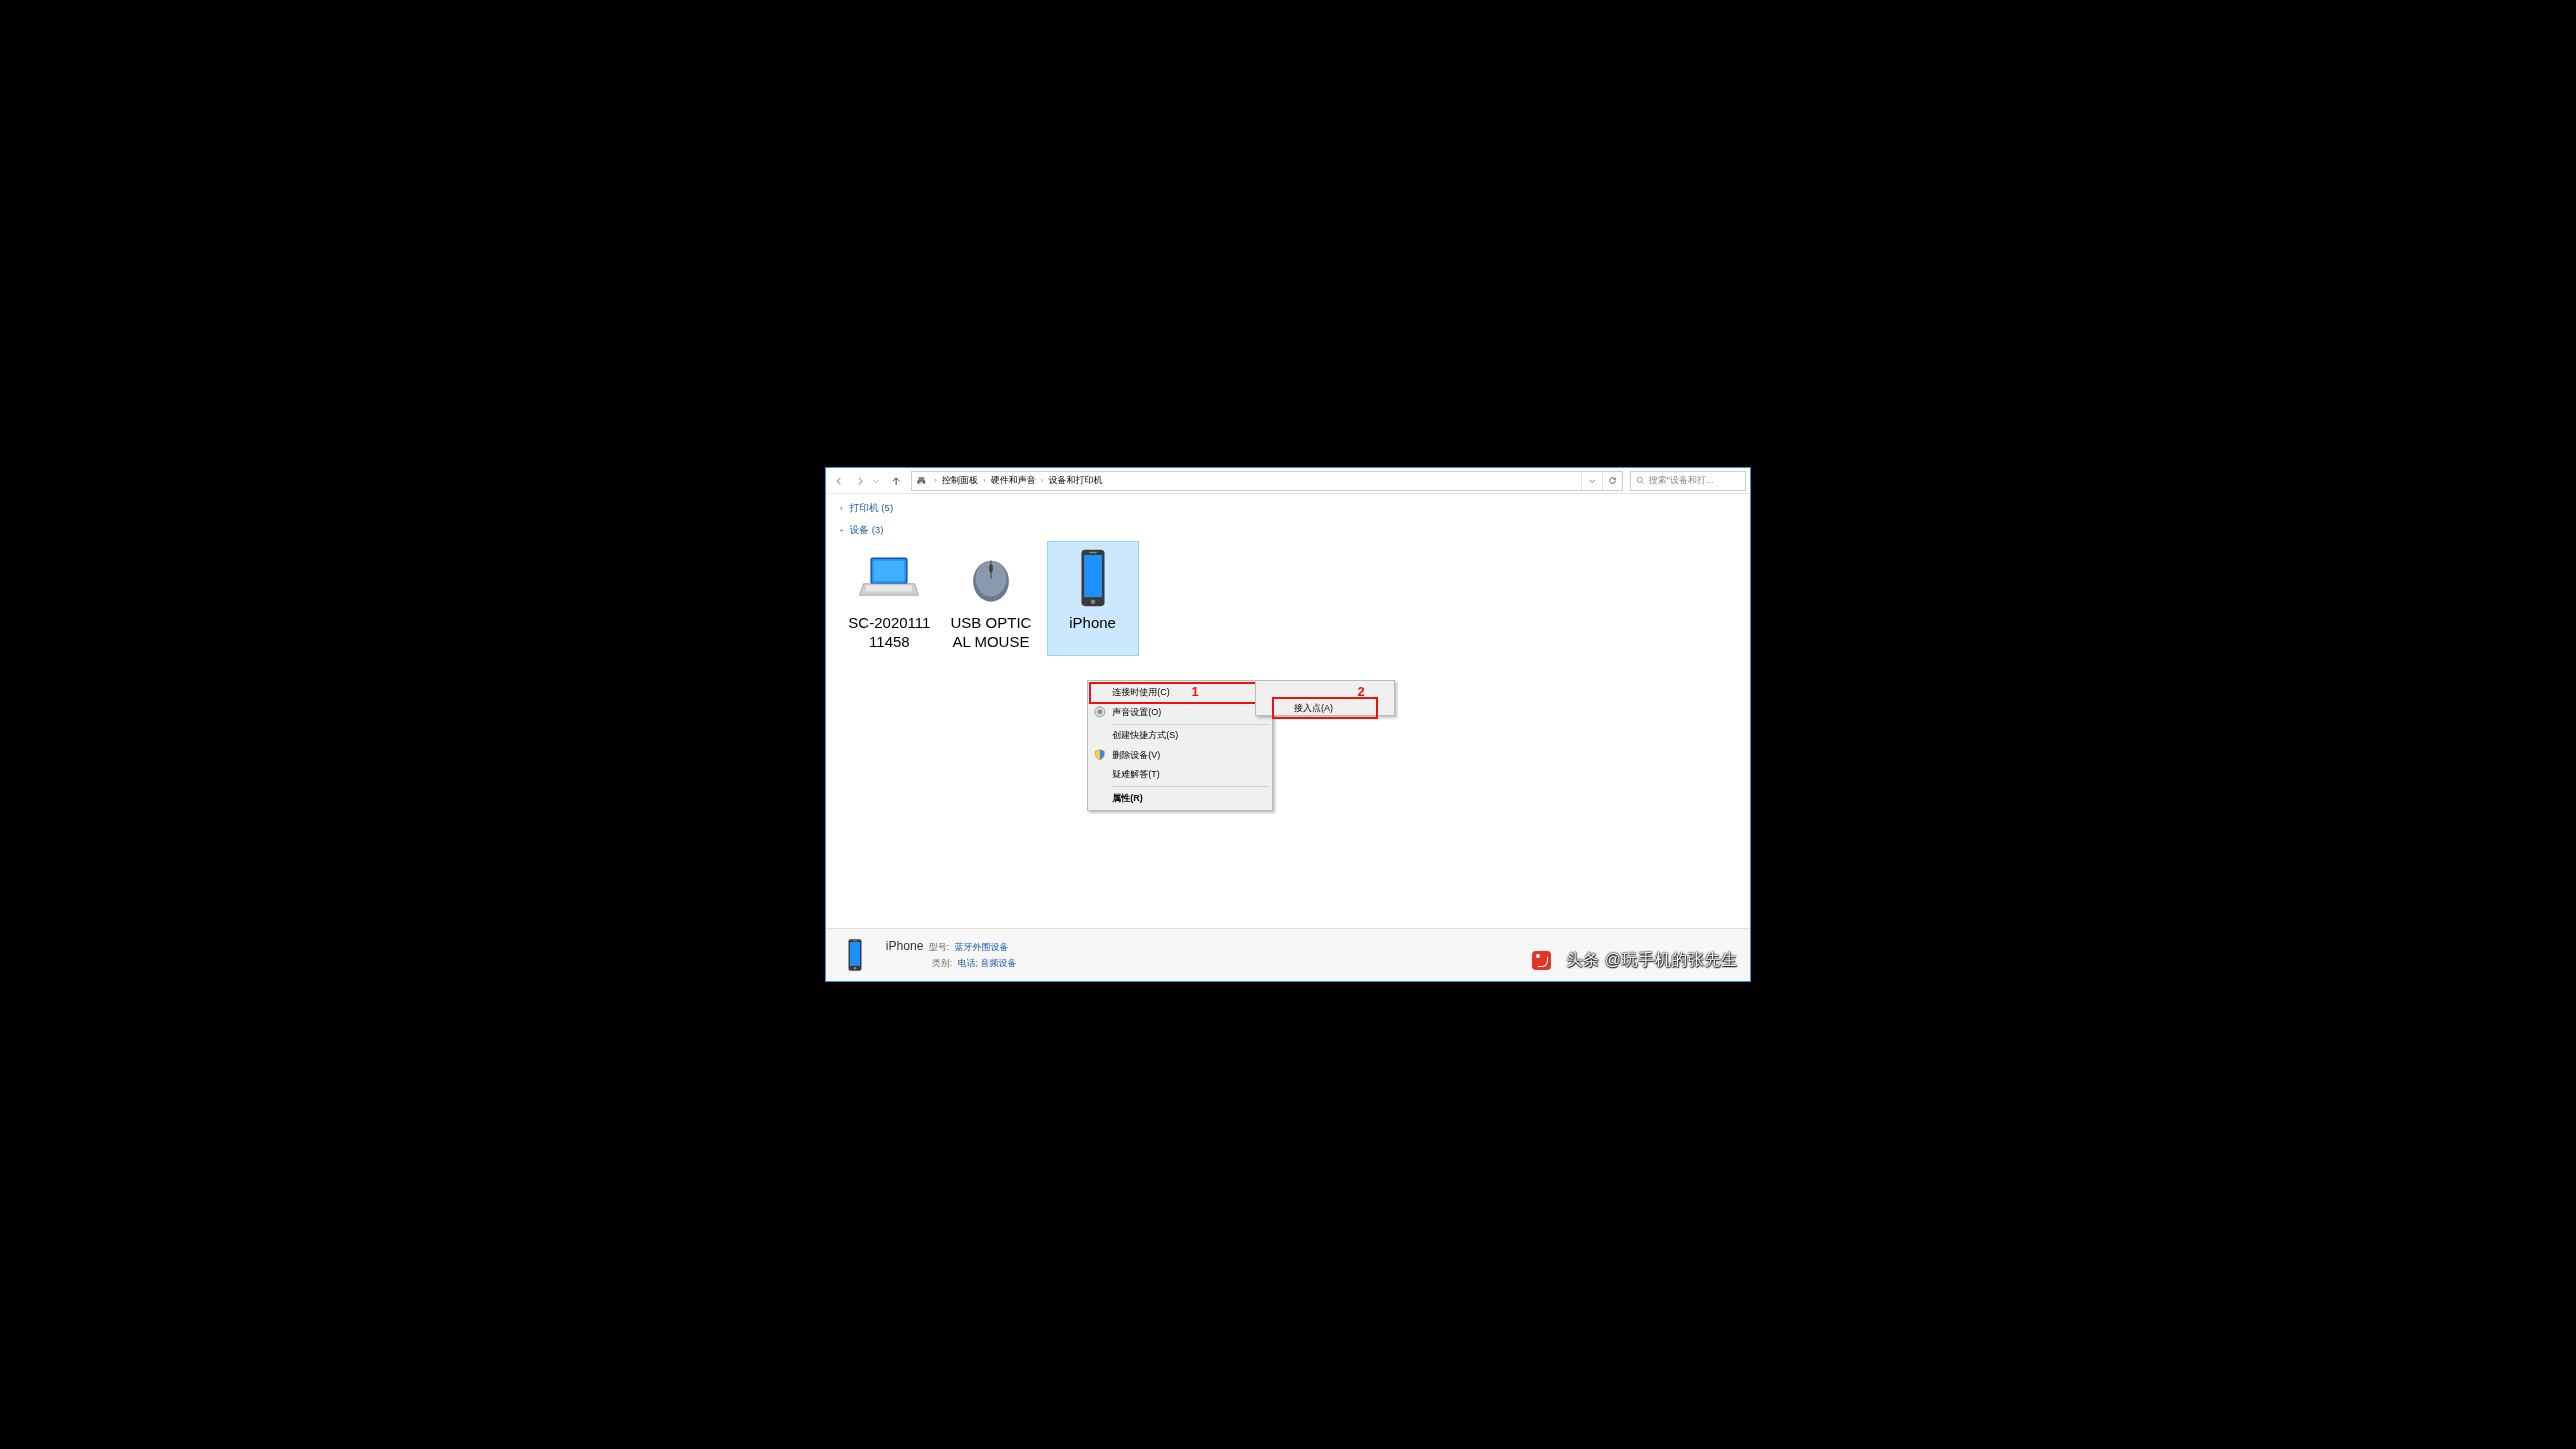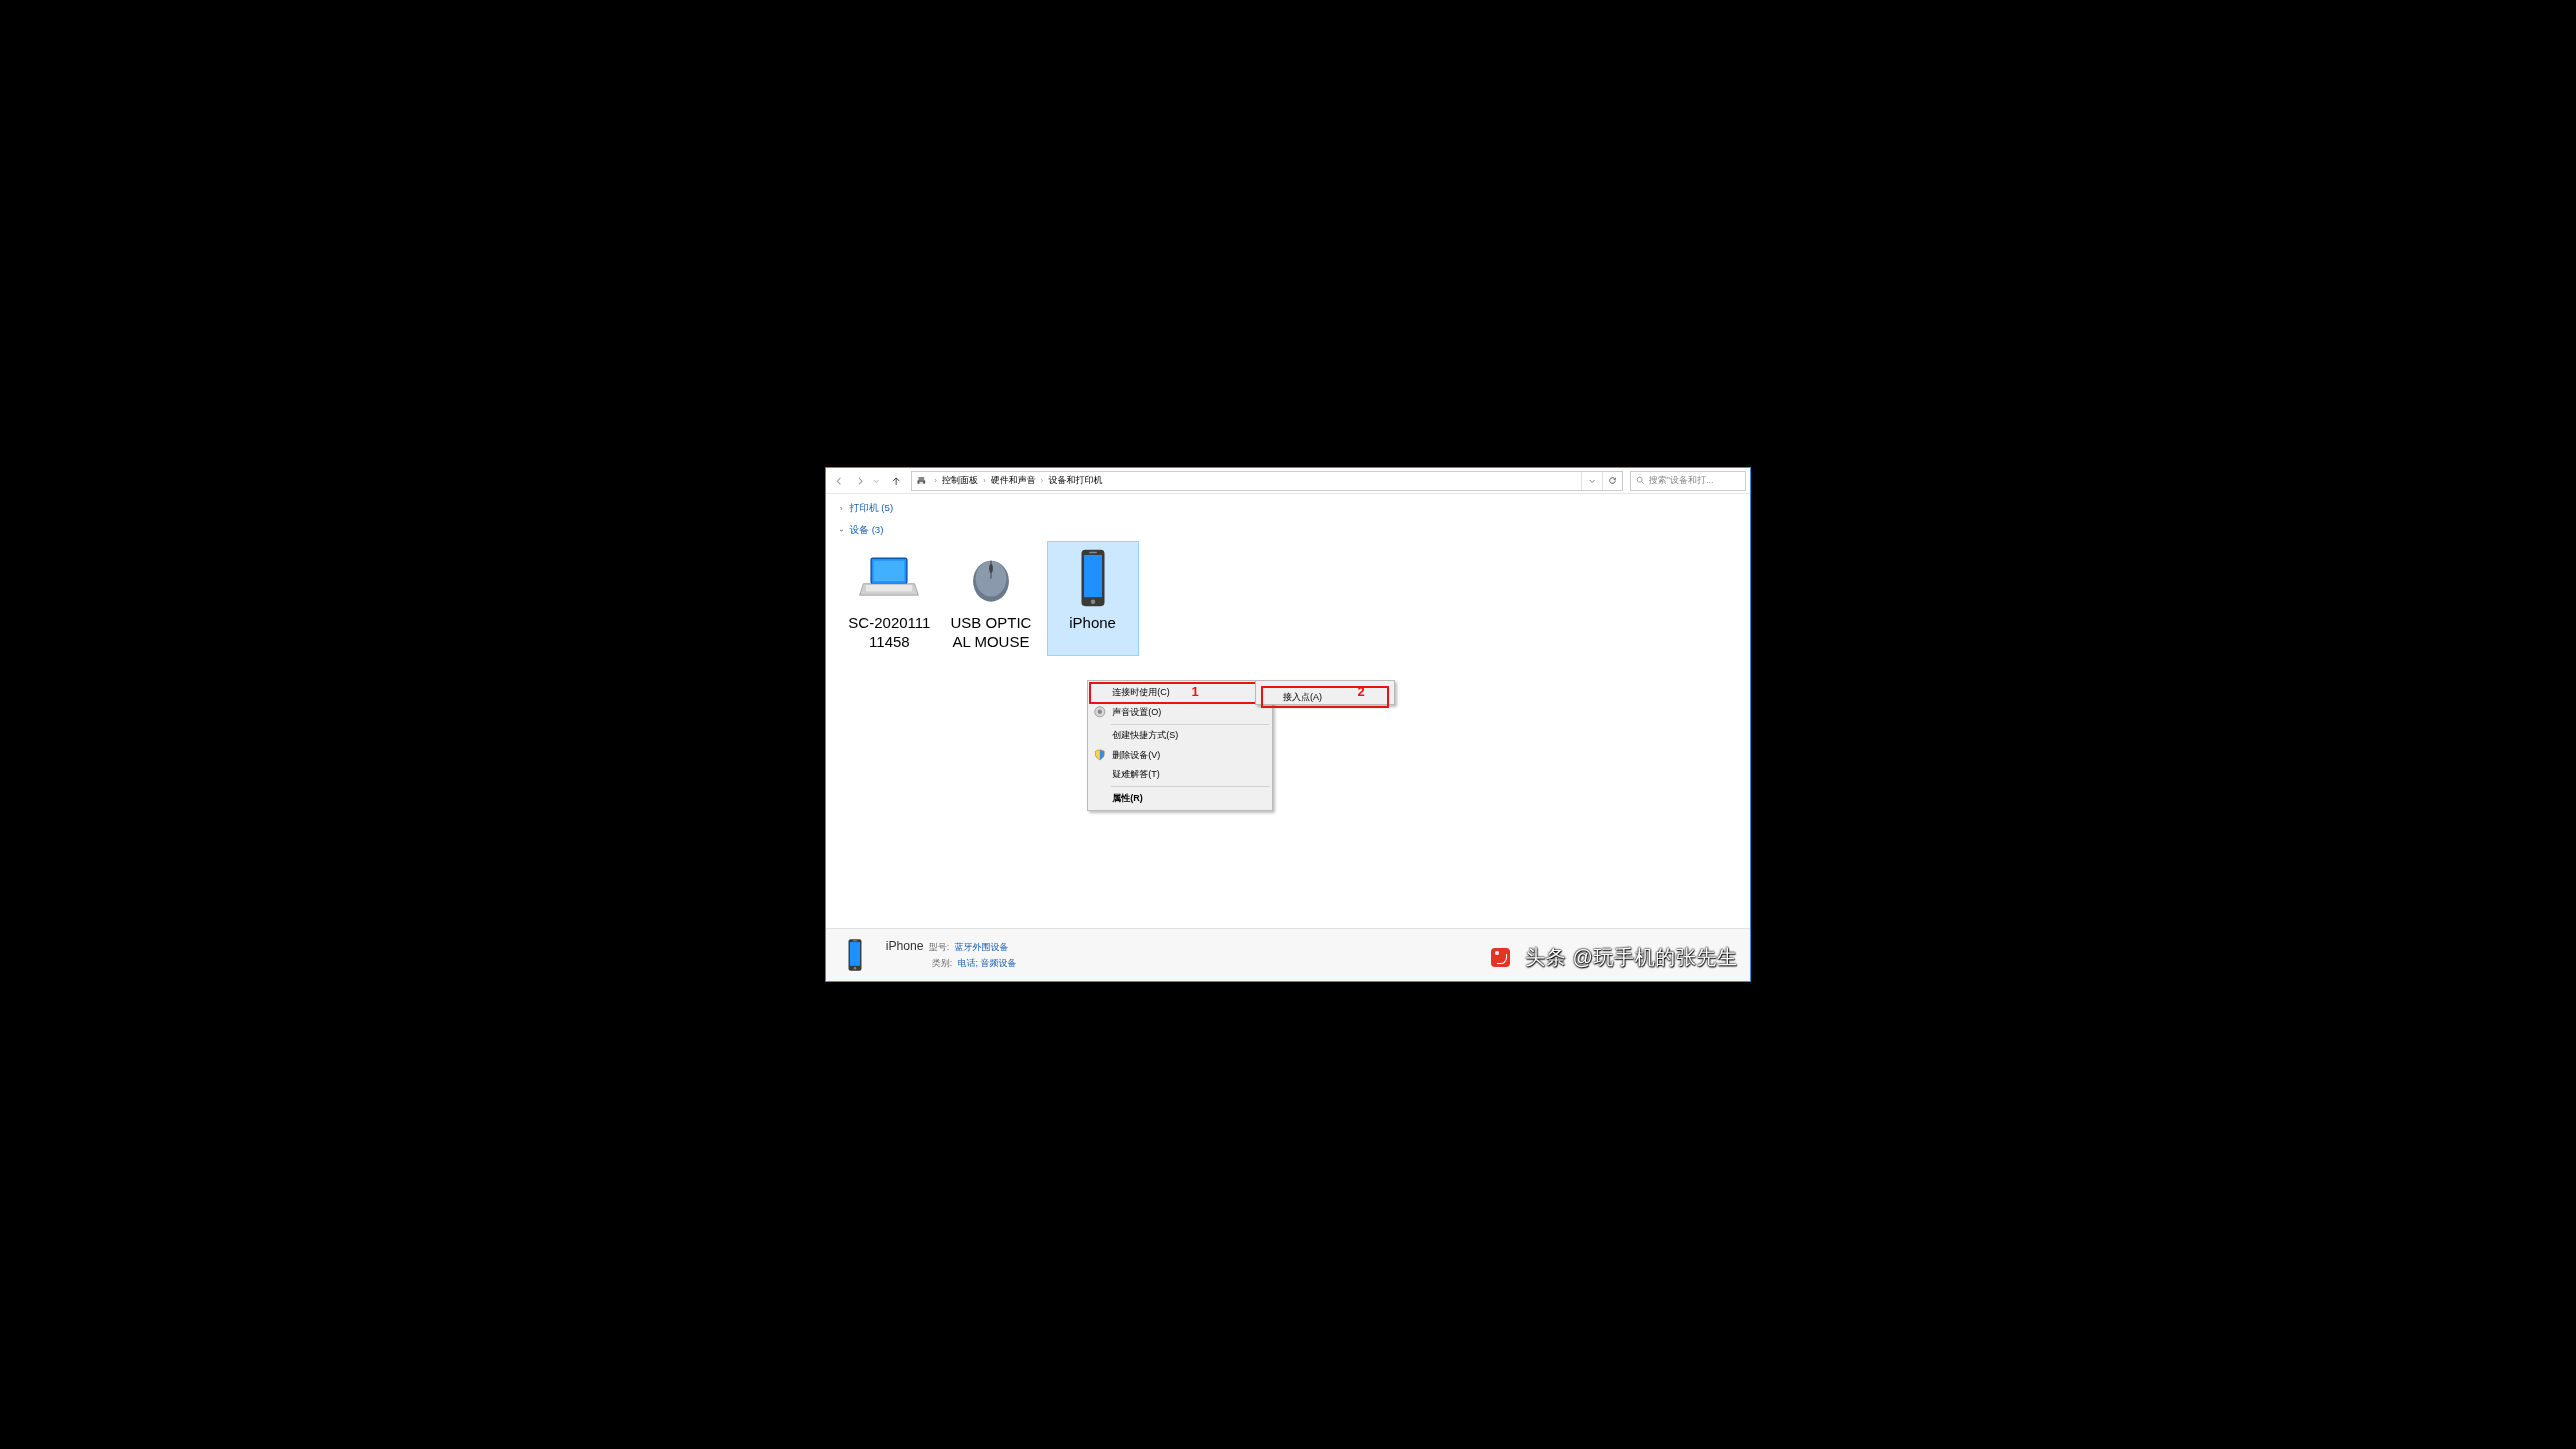--- a/index.html
+++ b/index.html
@@ -36,31 +36,31 @@
 .device.selected { background: #cce8ff; outline: 0.6px solid #99d1ff; }
 .dev-icon { width: 64px; height: 64px; display: flex; align-items: center; justify-content: center; }
 .dev-label { font-size: 15px; color: #000; text-align: center; margin-top: 3.9px; line-height: 1.25; word-break: break-all; }
 .context-menu { position: absolute; left: 261px; top: 186px; width: 186px; background: #f0f0f0; border: 0.6px solid #bababa; box-shadow: 1.9px 1.9px 2.6px rgba(0,0,0,.25); padding: 1.9px; font-size: 9px; }
 .cm-item { height: 19.3px; display: flex; align-items: center; padding-left: 22px; position: relative; }
 .cm-item.hl { outline: 2.6px solid #e11; outline-offset: -1.3px; }
 .cm-ico { position: absolute; left: 3.9px; width: 11.6px; height: 11.6px; }
 .cm-sep { height: 0.6px; background: #d0d0d0; margin: 1.9px 1.3px 1.9px 20.6px; }
 .cm-arrow { position: absolute; right: 5.2px; font-size: 7px; color: #333; }
 .cm-bold { font-weight: 700; text-align: right; }
-.submenu { position: absolute; left: 429px; top: 186px; width: 140px; height: 24.5px; background: #f0f0f0; border: 0.6px solid #bababa; box-shadow: 1.9px 1.9px 2.6px rgba(0,0,0,.25); padding: 6px; }
+.submenu { position: absolute; left: 429px; top: 186px; width: 140px; height: 24.5px; background: #f0f0f0; border: 0.6px solid #bababa; box-shadow: 1.9px 1.9px 2.6px rgba(0,0,0,.25); padding: 17px; }
 .sm-item { height: 19.3px; display: flex; align-items: center; padding-left: 20.6px; outline: 2.6px solid #e11; outline-offset: -1.3px; font-size: 9px; }
 .annot { position: absolute; color: #e11; font-size: 13px; font-weight: 600; font-family: Arial; }
 .statusbar { height: 53px; border-top: 0.6px solid #e0e0e0; background: #f7f7f7; display: flex; align-items: center; padding: 5.2px 10.3px; gap: 13px; }
 .sb-icon { width: 36px; height: 36px; }
 .sb-txt { display: flex; flex-direction: column; gap: 2.6px; font-size: 9px; }
 .sb-name { font-size: 12.2px; color: #333; }
 .sb-row { display: flex; gap: 5.2px; }
 .sb-lbl { color: #666; }
 .sb-val { color: #1a5fb4; }
-.watermark { position: absolute; right: 19.3px; bottom: 16.7px; font-size: 20px; color: #fff; text-shadow: 0 0 1.9px #000, 0 0 1.9px #000, 0.6px 0.6px 1.3px #000; display: flex; align-items: center; gap: 15px; font-weight: 500; letter-spacing: 0.6px; }
+.watermark { position: absolute; right: 19.3px; bottom: 16.7px; font-size: 16px; color: #fff; text-shadow: 0 0 1.9px #000, 0 0 1.9px #000, 0.6px 0.6px 1.3px #000; display: flex; align-items: center; gap: 15px; font-weight: 500; letter-spacing: 0.6px; }
 .wm-logo { width: 19.3px; height: 19.3px; background: #e33426; border-radius: 3.9px; position: relative; }
 .wm-logo::before { content:''; position:absolute; left:3.9px; top:3.2px; width:3.9px; height:3.9px; background:#fff; border-radius:50%; }
 .wm-logo::after { content:''; position:absolute; right:3.2px; bottom:3.2px; width:9px; height:9px; border:1.9px solid #fff; border-left:none; border-top:none; border-radius:0 0 6.4px 0; }
 </style>
 </head>
 <body>
 
 <div class="frame">
 <div class="window">
 

